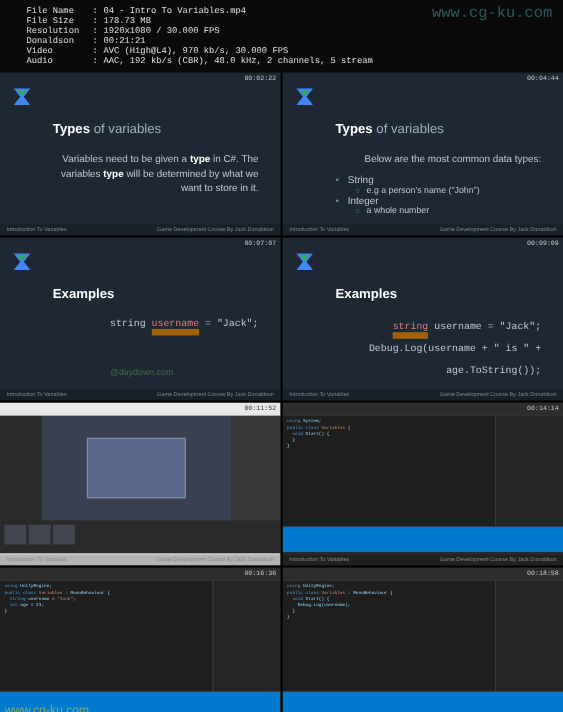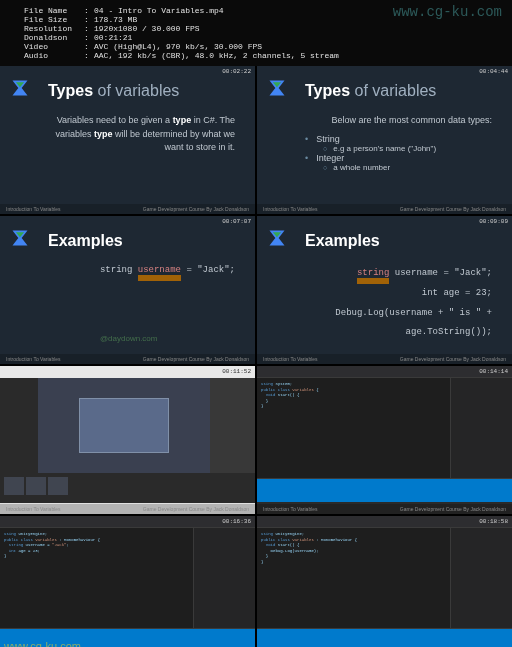--- a/index.html
+++ b/index.html
@@ -53,24 +53,25 @@
       color: #ccc;
       font-family: 'Courier New', monospace;
     }
     .logo {
       position: absolute;
       top: 12px;
       left: 10px;
     }
     .logo svg { width: 20px; height: 20px; }
     .slide-title {
-      font-size: 16px;
+      font-size: 12px;
       color: #fff;
       margin-left: 28px;
       margin-bottom: 14px;
+      margin-top: 28px;
     }
     .slide-title .light { color: #a0b0c0; font-weight: normal; }
     .slide-body {
       font-size: 9px;
       color: #c0c8d0;
       line-height: 1.5;
       margin-left: 28px;
       text-align: right;
     }
     .slide-body b, .slide-body .bold { color: #fff; font-weight: bold; }
@@ -253,21 +254,20 @@
     <div class="timestamp">00:09:09</div>
     <div class="logo">
       <svg viewBox="0 0 24 24">
           <path fill="#4285f4" d="M3 3 L21 3 L14 12 L21 21 L3 21 L10 12 Z"></path>
           <path fill="#34a853" d="M7 5 L17 5 L12 11 Z"></path>
         </svg>
     </div>
     <div class="slide-title"><b>Examples</b></div>
     <div class="slide-body" style="line-height:2.2;">
       <div class="code-line"><span class="underline">string</span> username = "Jack";</div>
-      <div class="code-line">int age = 23;</div>
       <div class="code-line">Debug.Log(username + " is " + age.ToString());</div>
     </div>
     <div class="footer">
         <span>Introduction To Variables</span>
         <span>Game Development Course By Jack Donaldson</span>
       </div>
   </div>
 
   <div class="tile unity-tile">
     <div class="timestamp" style="color:#333;">00:11:52</div>

